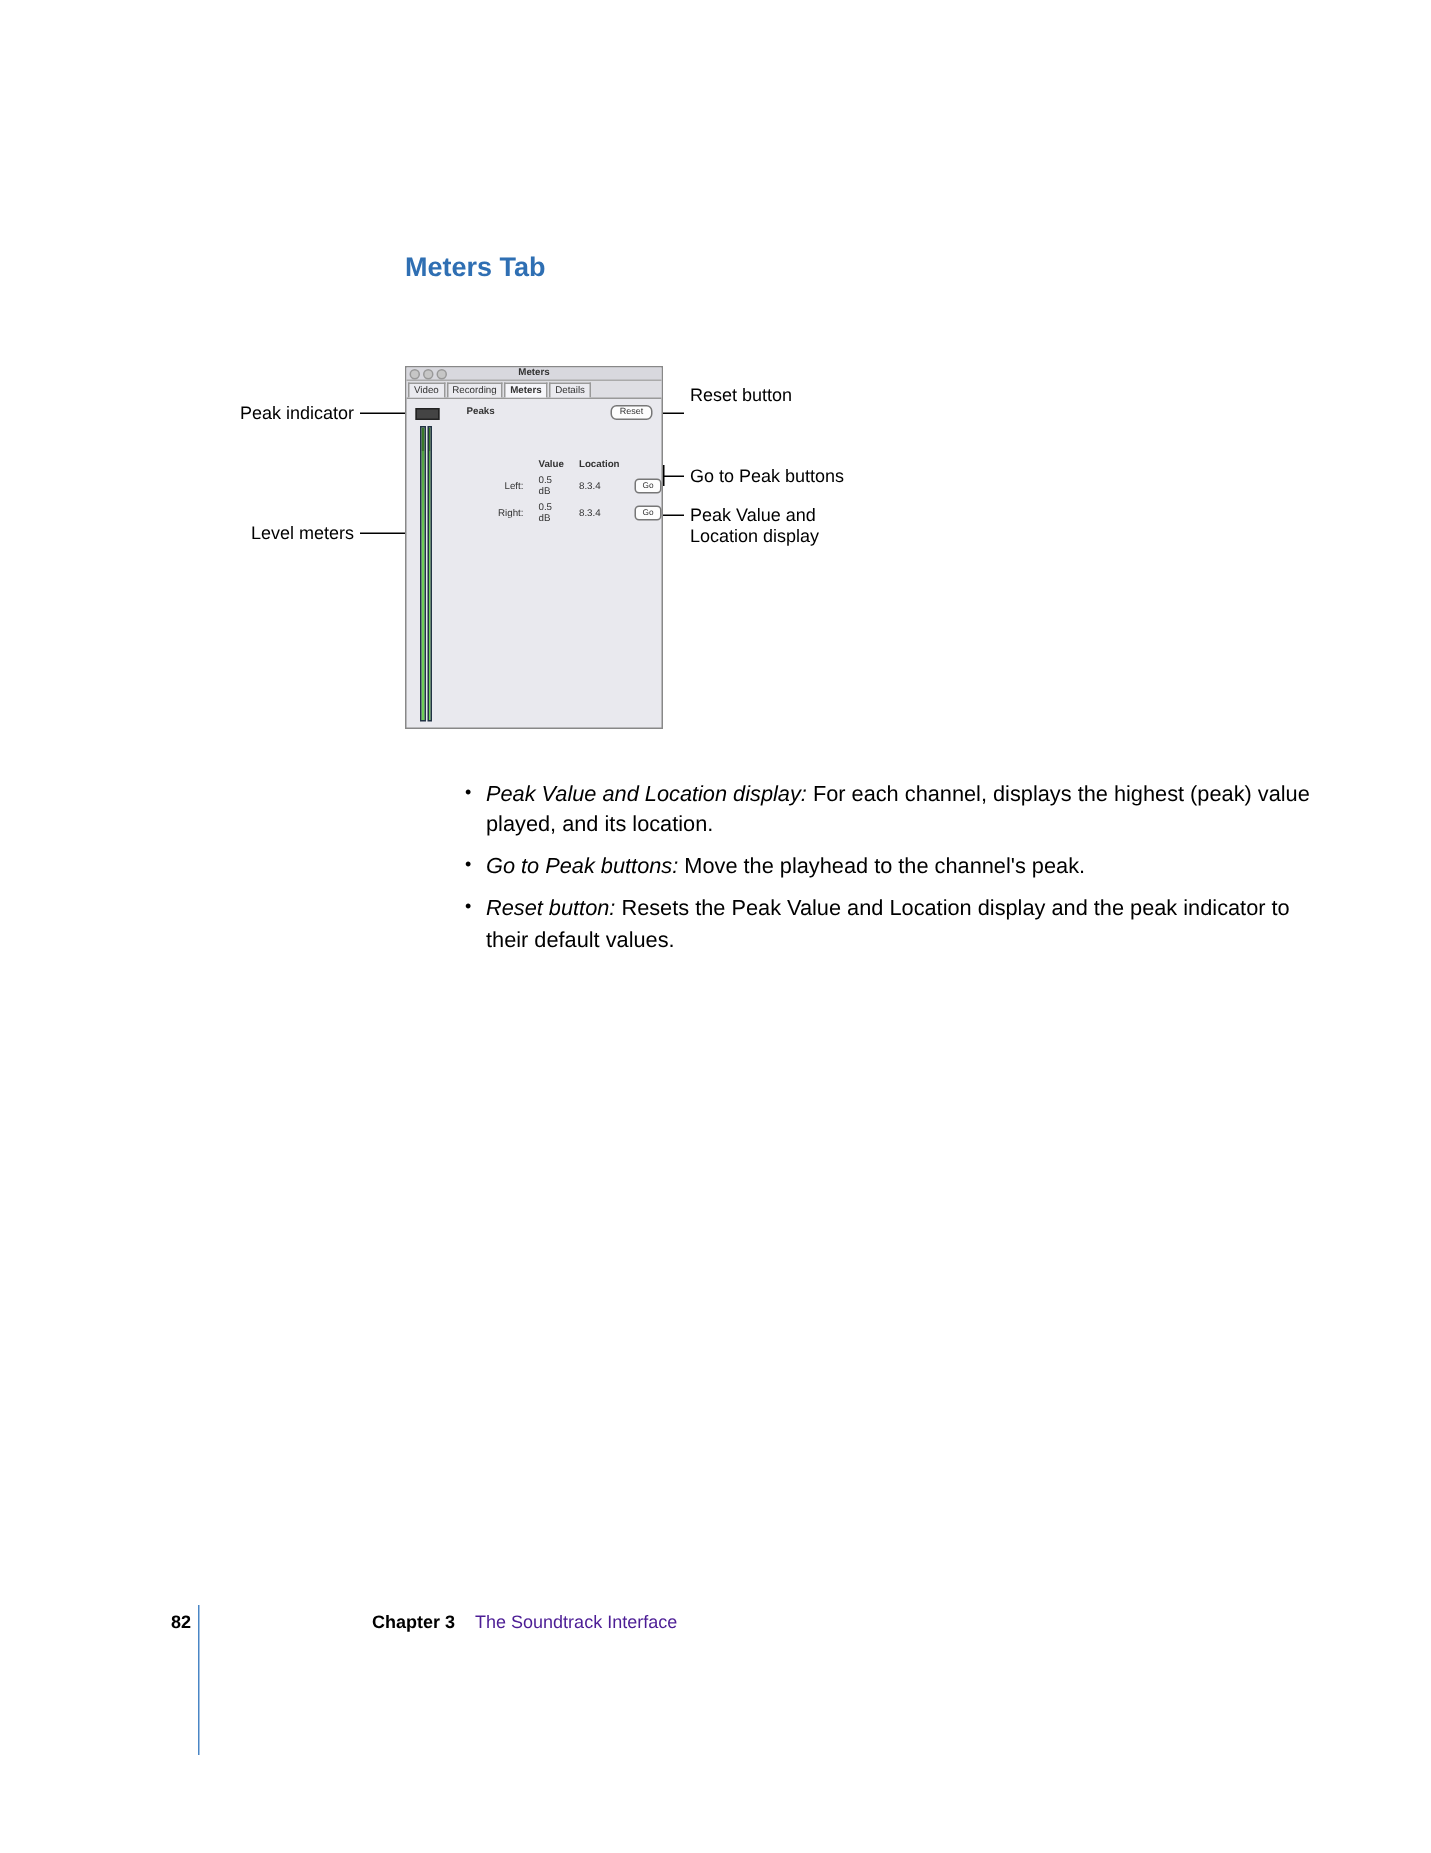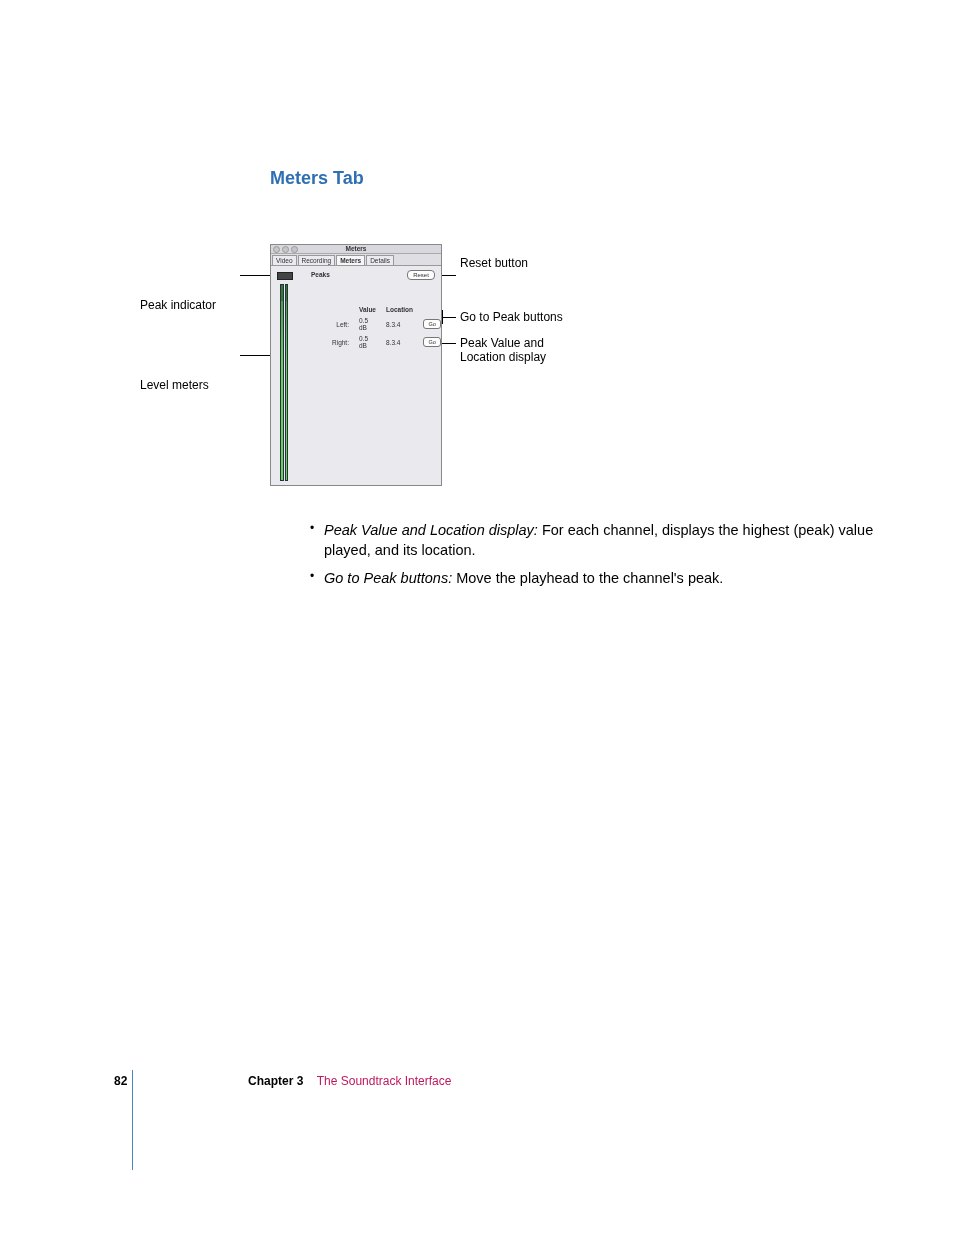--- a/index.html
+++ b/index.html
@@ -40,21 +40,21 @@
     top: 244px;
     width: 610px;
     height: 245px;
   }
   .callout {
     position: absolute;
     font-size: 12px;
     color: #000;
     white-space: nowrap;
   }
-  .callout.left { text-align: left; margin-top: 30px; }
+  .callout.left { text-align: right; }
   .callout-line {
     position: absolute;
     background: #000;
     height: 1px;
   }
   .callout-vline {
     position: absolute;
     background: #000;
     width: 1px;
   }
@@ -214,21 +214,21 @@
     font-size: 12px;
     font-weight: bold;
   }
   .chapter-footer {
     position: absolute;
     left: 248px;
     top: 1074px;
     font-size: 12px;
   }
   .chapter-footer .chap-label { font-weight: bold; }
-  .chapter-footer .chap-title { color: #be185d; margin-left: 10px; }
+  .chapter-footer .chap-title { color: #4c1d95; margin-left: 10px; }
   .left-rule {
     position: absolute;
     left: 132px;
     top: 1070px;
     width: 1px;
     height: 100px;
     background: #4a86c5;
   }
 </style>
 </head>
@@ -306,20 +306,21 @@
           </tr>
         </tbody>
           </table>
       </div>
     </div>
   </div>
 
   <ul class="bullets">
     <li><em>Peak Value and Location display:</em><span>  For each channel, displays the highest (peak) value played, and its location.</span></li>
     <li><em>Go to Peak buttons:</em><span>  Move the playhead to the channel's peak.</span></li>
+    <li><em>Reset button:</em><span>  Resets the Peak Value and Location display and the peak indicator to their default values.</span></li>
   </ul>
 
   <div class="page-number">82</div>
   <div class="chapter-footer">
     <span class="chap-label">Chapter 3</span>
     <span class="chap-title">The Soundtrack Interface</span>
   </div>
   <div class="left-rule"></div>
 </div>
 

